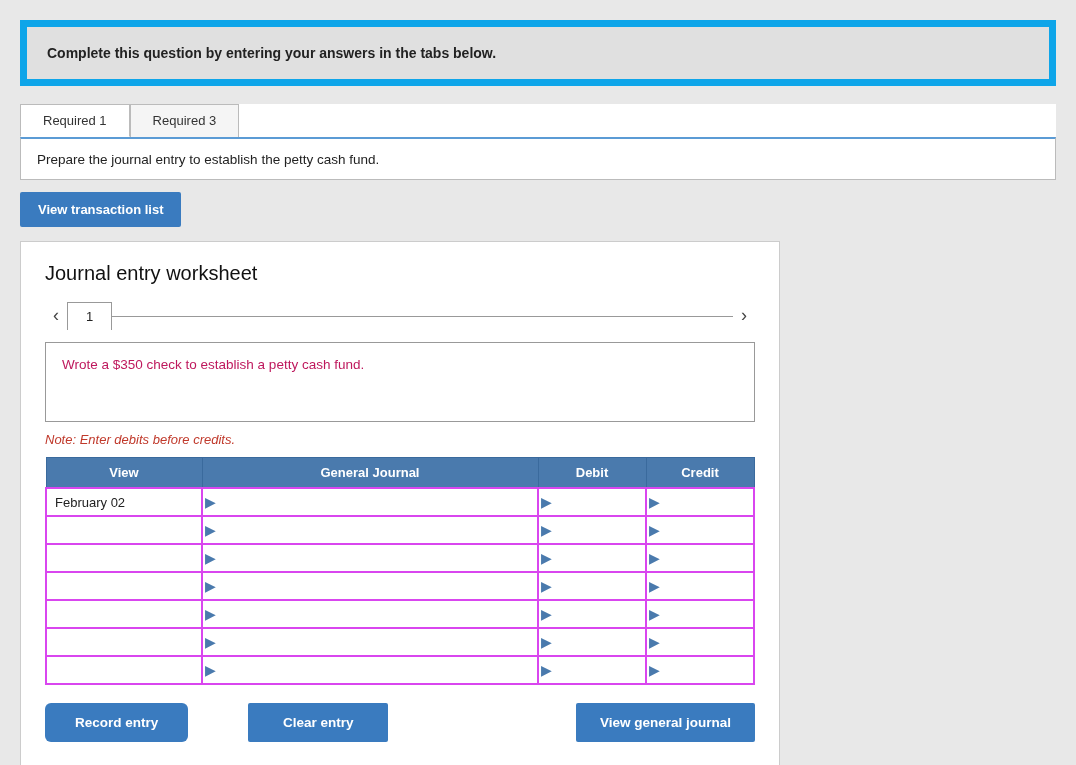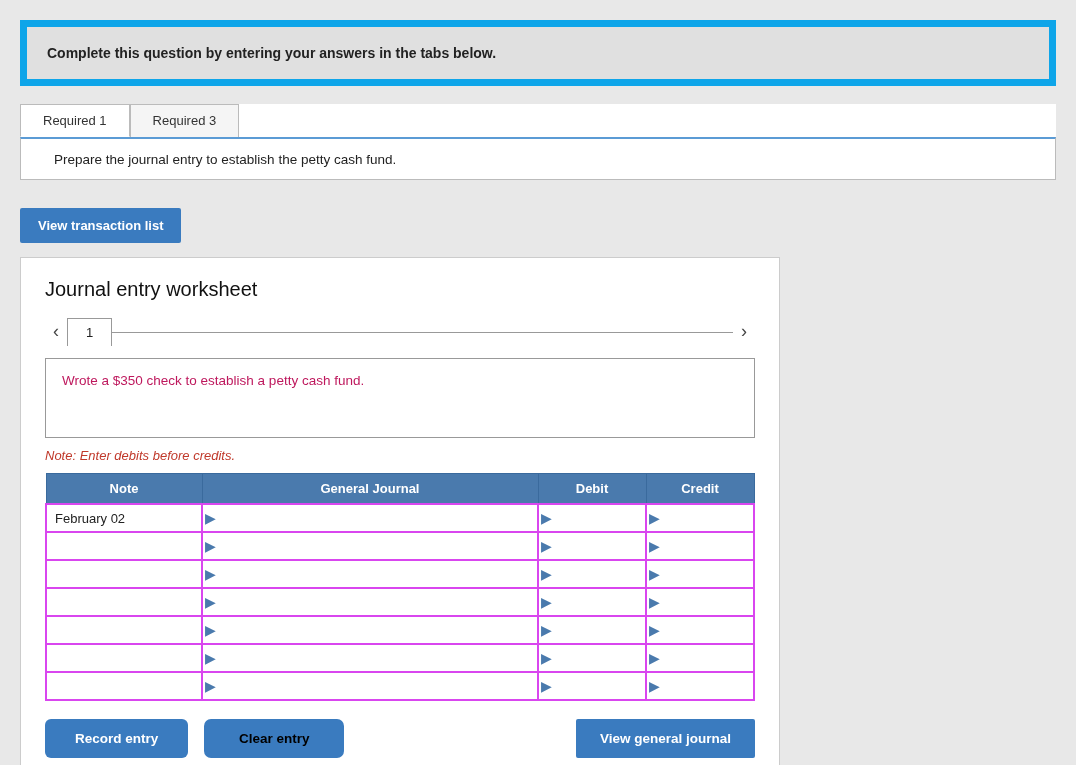--- a/index.html
+++ b/index.html
@@ -48,22 +48,22 @@
       background: white;
       border-bottom: 1px solid white;
       z-index: 2;
       position: relative;
     }
 
     .tab-content-area {
       background: white;
       border: 1px solid #bbb;
       border-top: 2px solid #5b9bd5;
-      padding: 12px 33px;
-      margin-bottom: 28px;
+      padding: 12px 16px;
+      margin-bottom: 12px;
     }
 
     .tab-description {
       font-size: 13.5px;
       color: #222;
     }
 
     .view-transaction-btn {
       background: #3a7bbf;
       color: white;
@@ -225,28 +225,29 @@
       padding: 12px 30px;
       font-size: 13.5px;
       cursor: pointer;
       font-weight: bold;
       border-radius: 6px;
       min-width: 140px;
     }
 
     .btn-clear {
       background: #3a7bbf;
-      color: #000000;
+      color: #ffffff;
       border: none;
       padding: 12px 30px;
       font-size: 13.5px;
       cursor: pointer;
       font-weight: bold;
-      border-radius: 7px;
+      border-radius: 2px;
       min-width: 140px;
+      margin-left: 44px;
     }
 
     .btn-view-journal {
       background: #3a7bbf;
       color: white;
       border: none;
       padding: 12px 24px;
       font-size: 13.5px;
       cursor: pointer;
       font-weight: bold;
@@ -290,21 +291,21 @@
       <button class="nav-arrow">›</button>
     </div>
 
     <div class="description-box">Wrote a $350 check to establish a petty cash fund.</div>
 
     <div class="note-text">Note: Enter debits before credits.</div>
 
     <table class="journal-table">
       <thead>
         <tr>
-          <th class="date-col">Note</th>
+          <th class="date-col">View</th>
           <th class="journal-col">General Journal</th>
           <th class="debit-col">Debit</th>
           <th class="credit-col">Credit</th>
         </tr>
       </thead>
       <tbody id="journal-tbody">
       <tr>
             <td class="date-cell">February 02</td>
             <td class="entry-cell"><span class="entry-indicator">▶</span><input type="text" class="entry-input" style=""></td>
             <td class="entry-cell"><span class="entry-indicator">▶</span><input type="text" class="entry-input" style=""></td>

